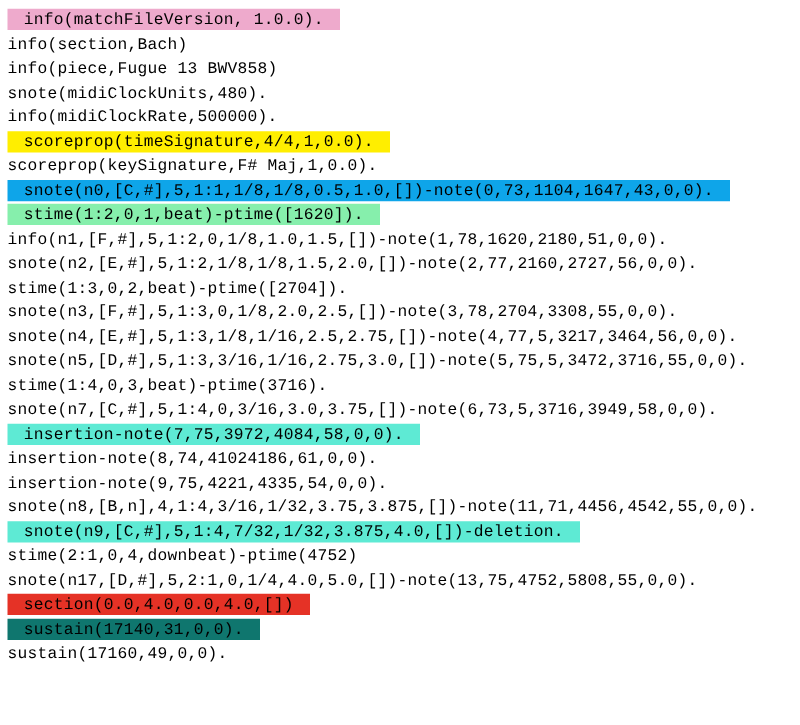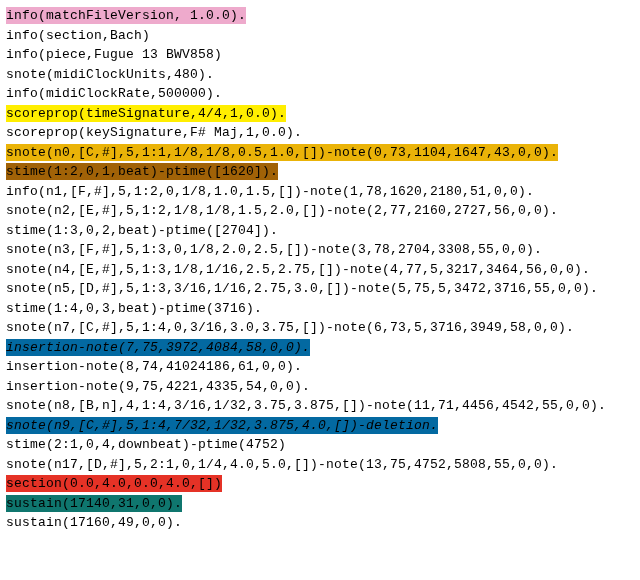--- a/index.html
+++ b/index.html
@@ -7,26 +7,26 @@
     padding: 6px;
     font-family: "Courier New", Courier, monospace;
     font-size: 13px;
     line-height: 1.5;
     background: #ffffff;
     color: #000000;
     white-space: nowrap;
     letter-spacing: 0.2px;
   }
   .line { display: block; }
-  .hl { padding: 1px 0; }
+  .hl { padding: 1px 13px; }
   .pink   { background-color: #eeaacc; }
   .yellow { background-color: #ffee00; }
-  .blue   { background-color: #eab308; text-align: right; }
-  .gray   { background-color: #a16207; margin-top: 44px; }
-  .green  { background-color: #0369a1; font-style: italic; }
+  .blue   { background-color: #0ea5e9; text-align: right; }
+  .gray   { background-color: #86efac; margin-top: 44px; }
+  .green  { background-color: #5eead4; }
   .red    { background-color: #e53226; }
   .orange { background-color: #0f766e; }
 </style>
 </head>
 <body>
 
 <div id="code-view">
     <div class="line"><span class="hl pink">info(matchFileVersion, 1.0.0).</span></div>
     <div class="line"><span>info(section,Bach)</span></div>
     <div class="line"><span>info(piece,Fugue 13 BWV858)</span></div>

